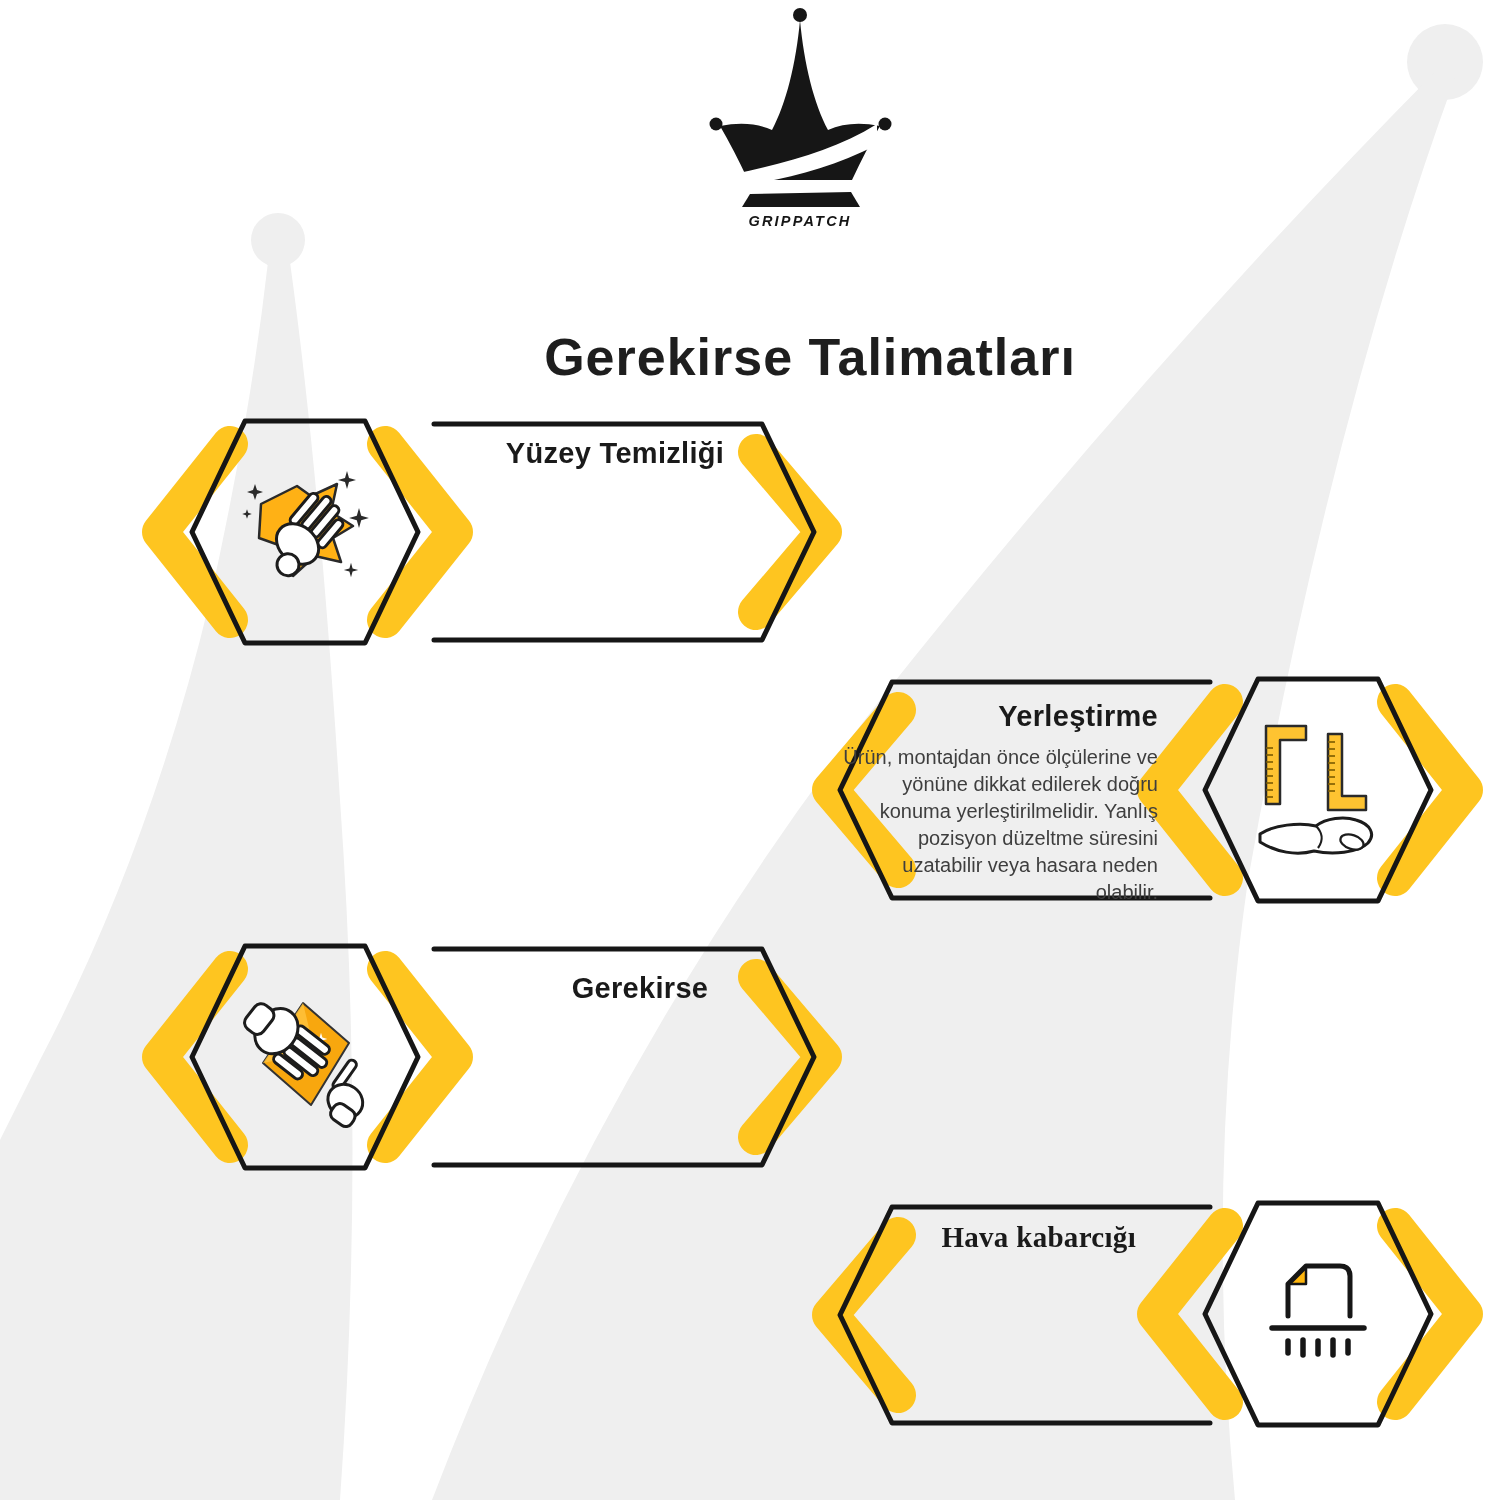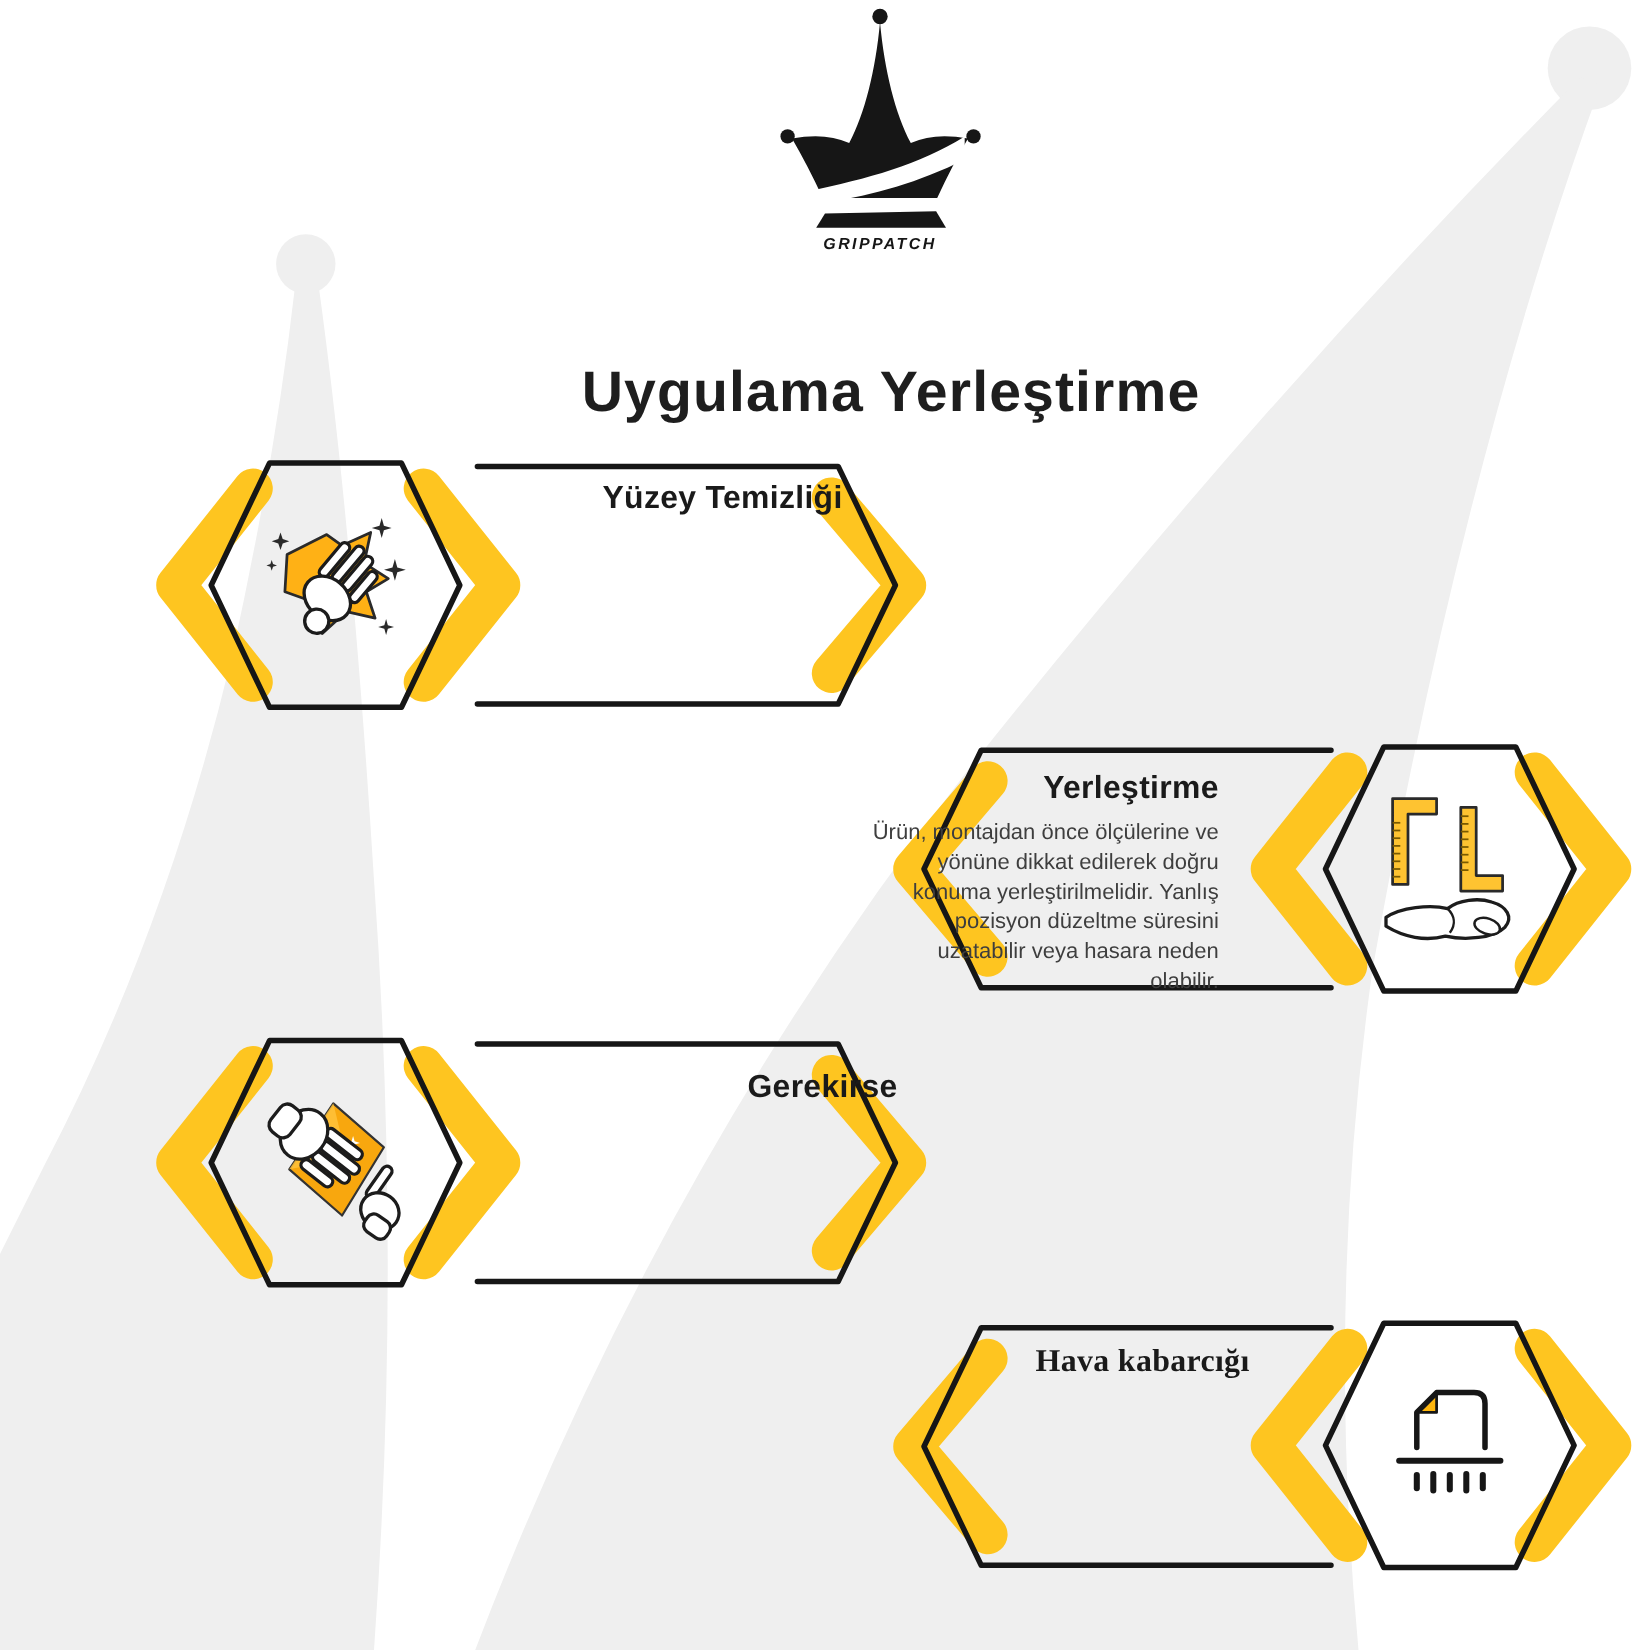--- a/index.html
+++ b/index.html
@@ -5,24 +5,24 @@
   html,body{margin:0;padding:0;}
   body{width:1500px;height:1500px;position:relative;overflow:hidden;background:#ffffff;
        font-family:"Liberation Sans", sans-serif;}
   #bg-layer{position:absolute;left:0;top:0;width:1500px;height:1500px;}
   #logo{position:absolute;left:690px;top:4px;width:220px;height:232px;}
   #main-title{position:absolute;left:460px;top:292px;width:700px;text-align:center;
       font-size:52px;font-weight:800;letter-spacing:1px;color:#1e1e1e;}
   .step-text{position:absolute;}
   .step-text h3{margin:0 0 11px 0;font-size:29px;font-weight:800;color:#1a1a1a;letter-spacing:.3px;}
   .step-text p{margin:0;font-size:20px;line-height:27px;color:#3e3e3e;}
-  .ta-left{text-align:right;}
+  .ta-left{text-align:center;}
   .ta-right{text-align:right;}
   #step-1{left:464px;top:437px;width:302px;}
-  #step-2{left:786px;top:700px;width:322px;}
+  #step-2{left:836px;top:700px;width:322px;}
   #step-3{left:464px;top:972px;width:352px;}
   #step-4{left:804px;top:1221px;width:332px;font-family:Liberation Serif, serif;}
 </style>
 </head>
 <body>
 
 <svg id="bg-layer" viewBox="0 0 1500 1500">
 
   <g fill="#EFEFEF">
     <circle cx="278" cy="240" r="27"></circle>
@@ -156,21 +156,21 @@
     <circle cx="110" cy="11" r="7" fill="#161616"></circle>
     <circle cx="26" cy="120" r="6.5" fill="#161616"></circle>
     <circle cx="195" cy="120" r="6.5" fill="#161616"></circle>
     <path fill="#161616" d="M 110,16 C 106,60 96,100 82,126 Q 60,116 30,122 Q 44,146 58,176 L 162,176 Q 176,146 190,122 Q 160,116 138,126 C 124,100 114,60 110,16 Z"></path>
     <path fill="#ffffff" d="M 44,170 C 100,158 145,146 187,120 L 187,141 C 145,162 105,173 62,180 L 44,180 Z"></path>
     <path fill="#161616" d="M 60,190 L 161,188 L 170,203 L 52,203 Z"></path>
   </g>
   <text x="110" y="222" text-anchor="middle" font-size="14.5" font-weight="bold" font-style="italic" letter-spacing="2.2" fill="#161616" font-family="Liberation Sans, sans-serif">GRIPPATCH</text>
 </svg>
 
-<h1 id="main-title">Uygulama Yerleştirme</h1>
+<h1 id="main-title">Gerekirse Talimatları</h1>
 
 <div class="step-text ta-left" id="step-1">
   <h3>Yüzey Temizliği</h3>
 </div>
 
 <div class="step-text ta-right" id="step-2">
   <h3>Yerleştirme</h3>
   <p>Ürün, montajdan önce ölçülerine ve yönüne dikkat edilerek doğru konuma yerleştirilmelidir. Yanlış pozisyon düzeltme süresini uzatabilir veya hasara neden olabilir.</p>
 </div>
 

